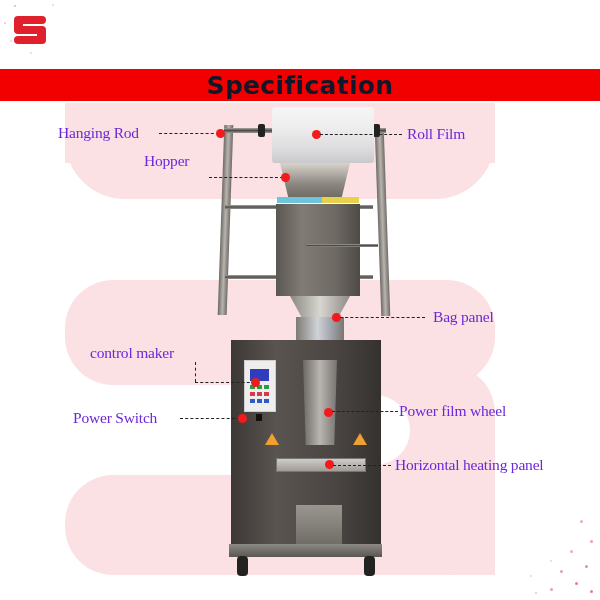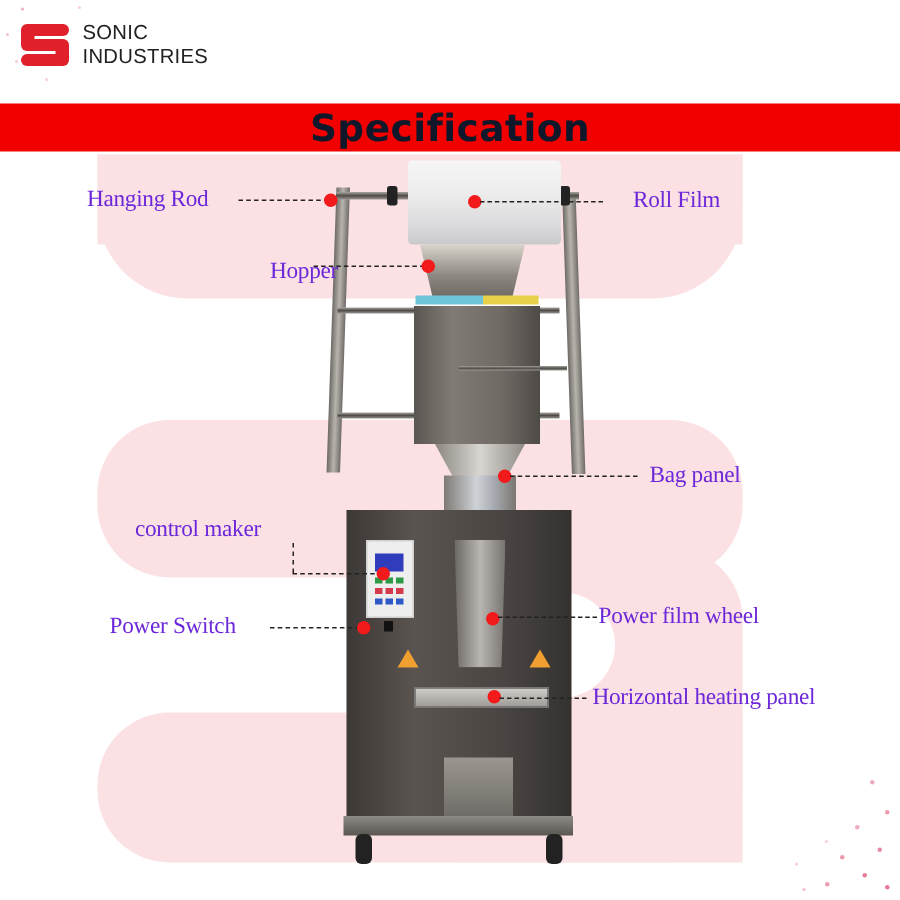--- a/index.html
+++ b/index.html
@@ -104,24 +104,20 @@
 </div>
 
 <div class="abs brand">
   <div class="logo">
     <div class="bar b1"></div>
       <div class="c1"></div>
       <div class="bar b2"></div>
       <div class="c2"></div>
       <div class="bar b3"></div>
   </div>
-  <div class="brand-text">
-    <div>SONIC</div>
-    <div>INDUSTRIES</div>
-  </div>
 </div>
 
 <div class="abs banner">
   <span>Specification</span>
 </div>
 
 <div class="abs pill pill1"></div>
 <div class="abs pill1b"></div>
 <div class="abs pill pill2"></div>
 <div class="abs pill pill3"></div>
@@ -182,23 +178,23 @@
   <div class="abs wheel" style="left:237px;top:556px;width:11px;height:20px;border-radius:4px;"></div>
   <div class="abs wheel" style="left:364px;top:556px;width:11px;height:20px;border-radius:4px;"></div>
 </div>
 
 <div class="abs label" style="left:58px;top:124px;">Hanging Rod</div>
 <div class="abs lead" style="left:159px;top:133px;width:60px;"></div>
 <div class="abs pt" style="left:216px;top:129px;"></div>
 
 <div class="abs pt" style="left:312px;top:130px;"></div>
 <div class="abs lead" style="left:320px;top:134px;width:82px;"></div>
-<div class="abs label" style="left:422px;top:125px;">Roll Film</div>
-
-<div class="abs label" style="left:144px;top:172px;margin-left:36px;">Hopper</div>
+<div class="abs label" style="left:407px;top:125px;">Roll Film</div>
+
+<div class="abs label" style="left:144px;top:152px;">Hopper</div>
 <div class="abs lead" style="left:209px;top:177px;width:74px;"></div>
 <div class="abs pt" style="left:281px;top:173px;"></div>
 
 <div class="abs pt" style="left:332px;top:313px;"></div>
 <div class="abs lead" style="left:340px;top:317px;width:85px;"></div>
 <div class="abs label" style="left:433px;top:308px;">Bag panel</div>
 
 <div class="abs label" style="left:90px;top:344px;">control maker</div>
 <div class="abs vlead" style="left:195px;top:362px;height:20px;"></div>
 <div class="abs lead" style="left:195px;top:382px;width:60px;"></div>

